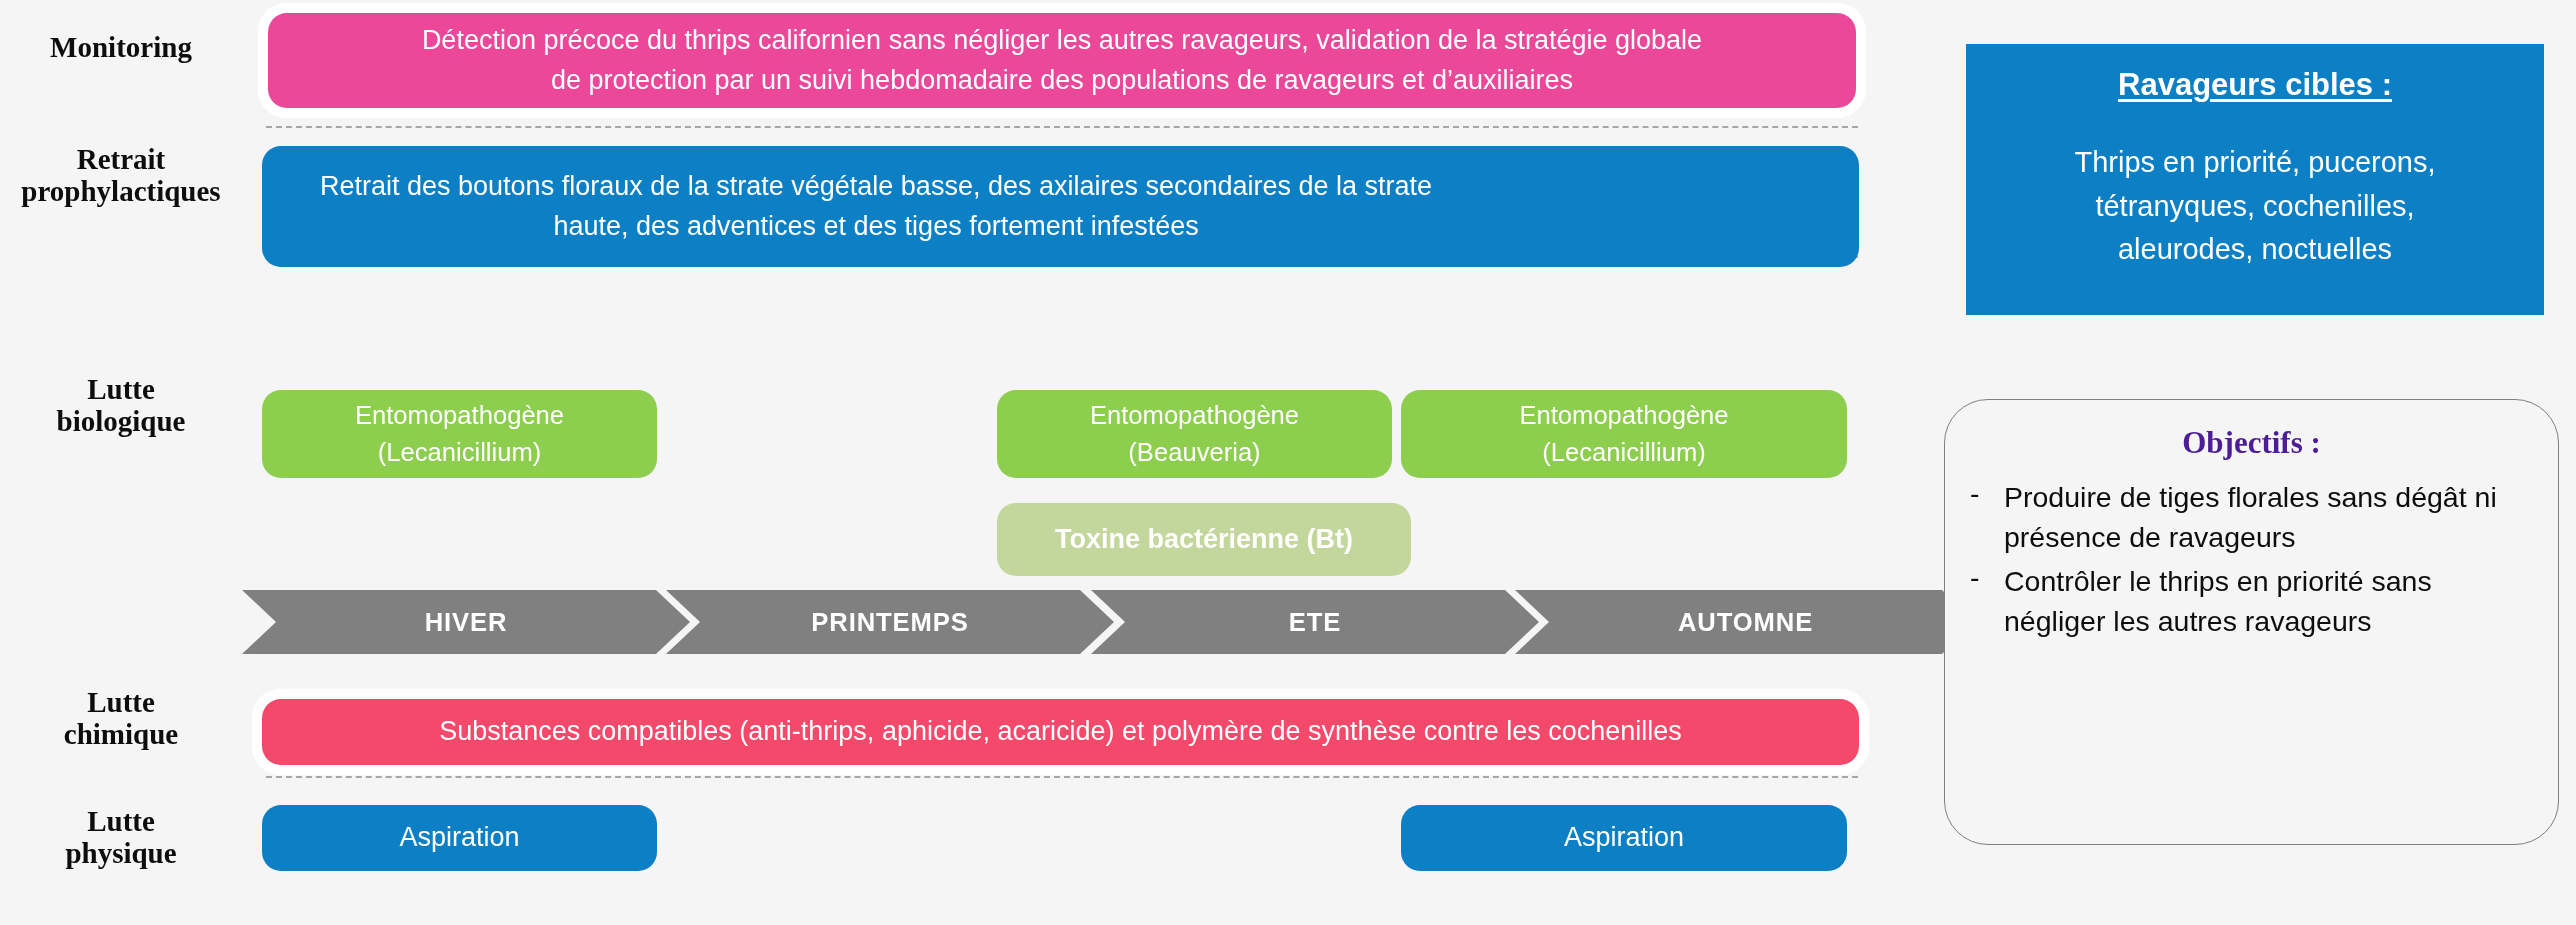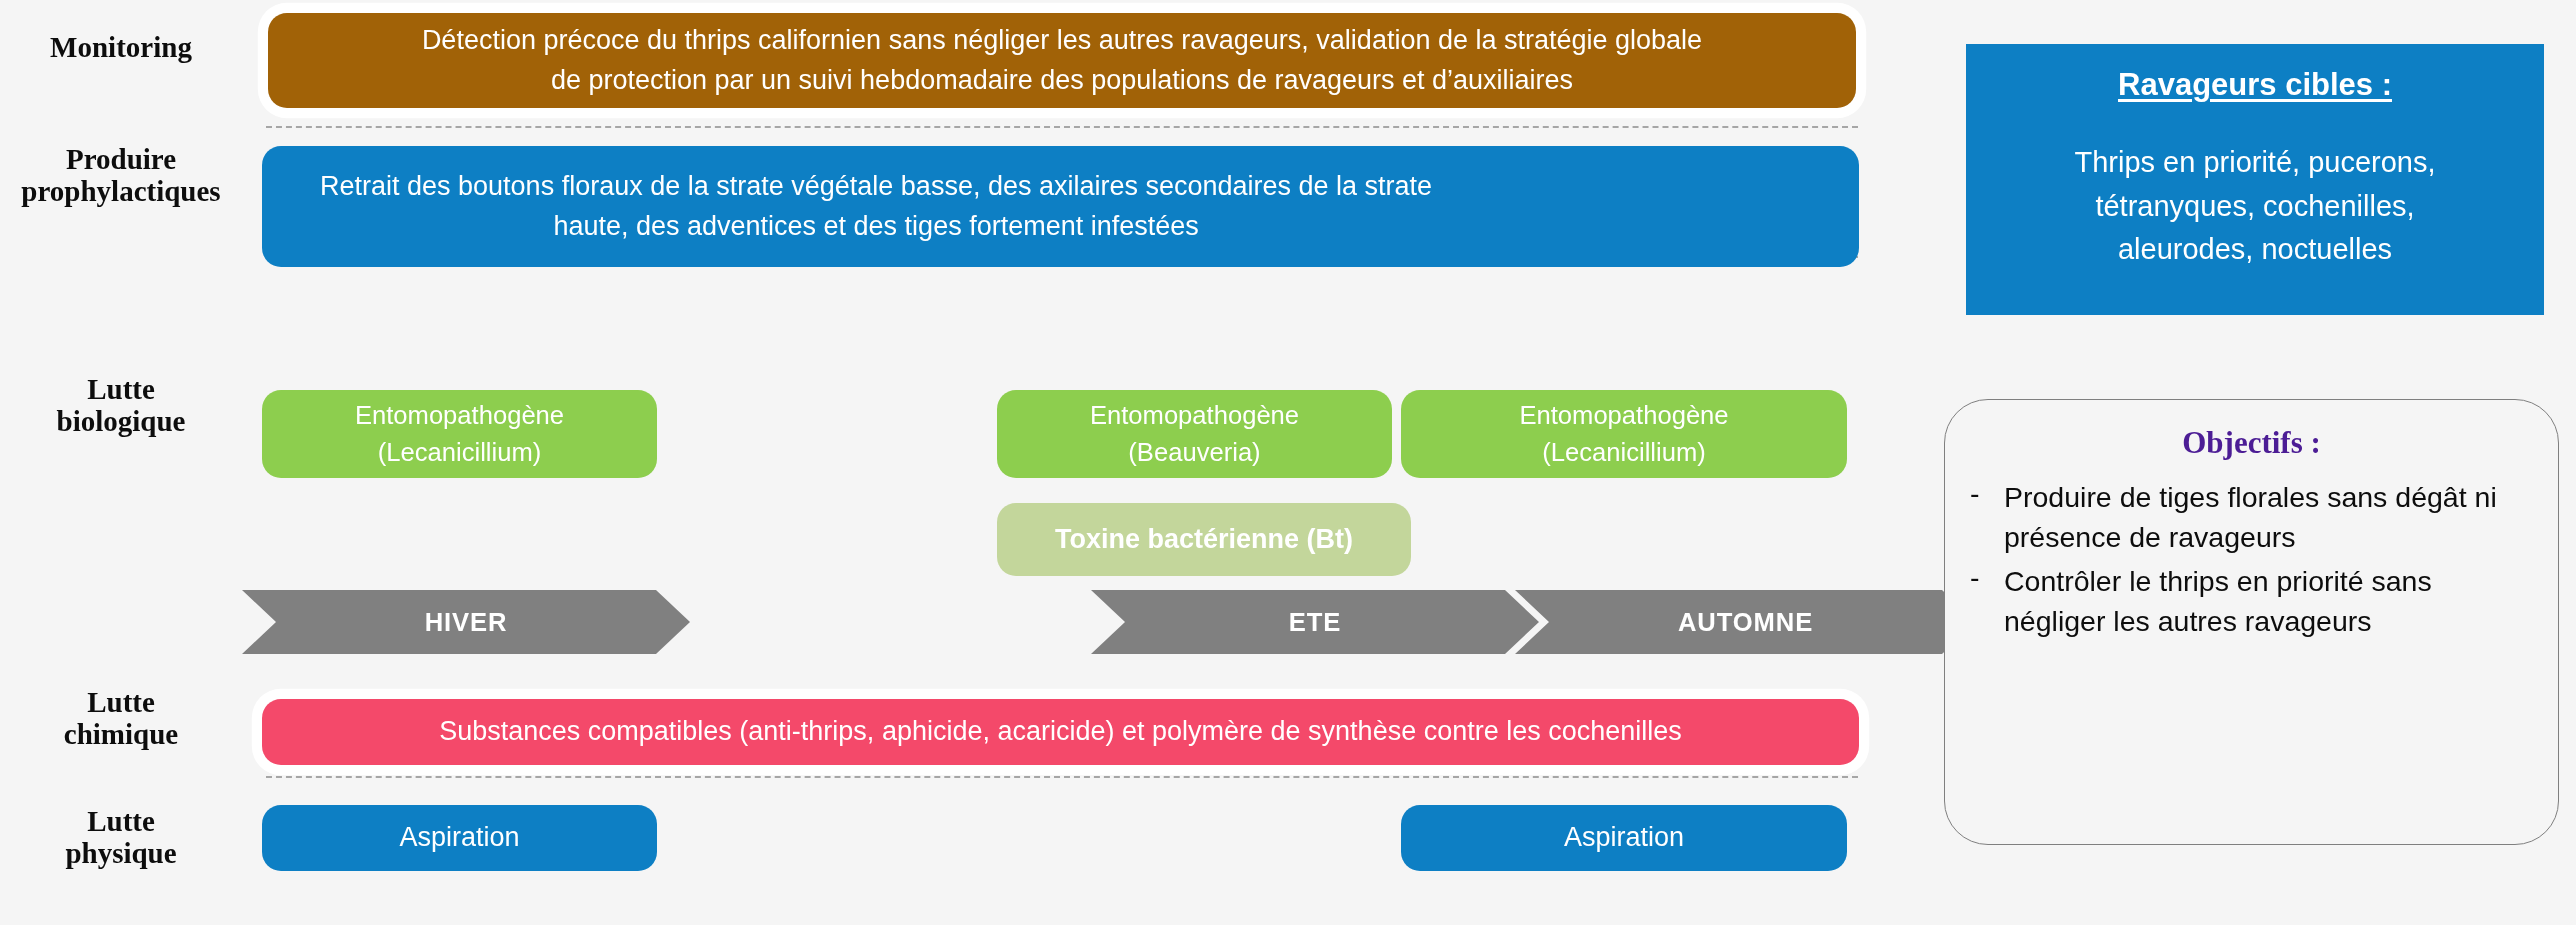--- a/index.html
+++ b/index.html
@@ -137,37 +137,37 @@
     line-height: 1.42;
   }
 </style>
 </head>
 <body>
 
 <div id="canvas">
 
   <div class="row-label" style="left:0px; top:31px; width:242px; font-size:29px;">Monitoring</div>
 
-  <div class="row-label" style="left:0px; top:143px; width:242px; font-size:29px;">Produire
+  <div class="row-label" style="left:0px; top:143px; width:242px; font-size:29px;">Retrait
 prophylactiques</div>
 
   <div class="row-label" style="left:0px; top:373px; width:242px; font-size:29px;">Lutte
 biologique</div>
 
   <div class="row-label" style="left:0px; top:686px; width:242px; font-size:29px;">Lutte
 chimique</div>
 
   <div class="row-label" style="left:0px; top:805px; width:242px; font-size:29px;">Lutte
 physique</div>
 
   <div class="sep" style="left:266px; top:126px; width:1592px;"></div>
   <div class="sep" style="left:266px; top:256px; width:1592px;"></div>
   <div class="sep" style="left:266px; top:776px; width:1592px;"></div>
 
-  <div class="bar glow" style="left:268px; top:13px; width:1588px; height:95px; background:#a16207; font-size:27px;">Détection précoce du thrips californien sans négliger les autres ravageurs, validation de la stratégie globale
+  <div class="bar glow" style="left:268px; top:13px; width:1588px; height:95px; background:#ec4899; font-size:27px;">Détection précoce du thrips californien sans négliger les autres ravageurs, validation de la stratégie globale
 de protection par un suivi hebdomadaire des populations de ravageurs et d’auxiliaires</div>
 
   <div class="bar" style="left:262px; top:146px; width:1597px; height:121px; background:#0d7fc4; font-size:27px; justify-content:flex-start; text-align:center; padding-left:58px;">Retrait des boutons floraux de la strate végétale basse, des axilaires secondaires de la strate
 haute, des adventices et des tiges fortement infestées</div>
 
 
   <div class="bar" style="left:262px; top:390px; width:395px; height:88px; background:#8dce4e; font-size:25.6px;">Entomopathogène
 (Lecanicillium)</div>
 
   <div class="bar" style="left:997px; top:390px; width:395px; height:88px; background:#8dce4e; font-size:25.6px;">Entomopathogène
@@ -177,20 +177,23 @@
 (Lecanicillium)</div>
 
   <div class="bar" style="left:997px; top:503px; width:414px; height:73px; background:#c3d69b; font-size:27px; font-weight:bold;">Toxine bactérienne (Bt)</div>
 
   <div class="chevron-band" style="left:242px; top:590px; width:1617px; height:64px;">
 
     <div class="chevron chev-first" style="left:0px; width:448px; font-size:25.6px;">
       <span>HIVER</span>
     </div>
 
+    <div class="chevron chev-mid" style="left:424px; width:448px; font-size:25.6px;">
+      <span>PRINTEMPS</span>
+    </div>
 
     <div class="chevron chev-mid" style="left:849px; width:448px; font-size:25.6px;">
       <span>ETE</span>
     </div>
 
     <div class="chevron chev-mid" style="left:1273px; width:461px; font-size:25.6px;">
       <span>AUTOMNE</span>
     </div>
   </div>
 

